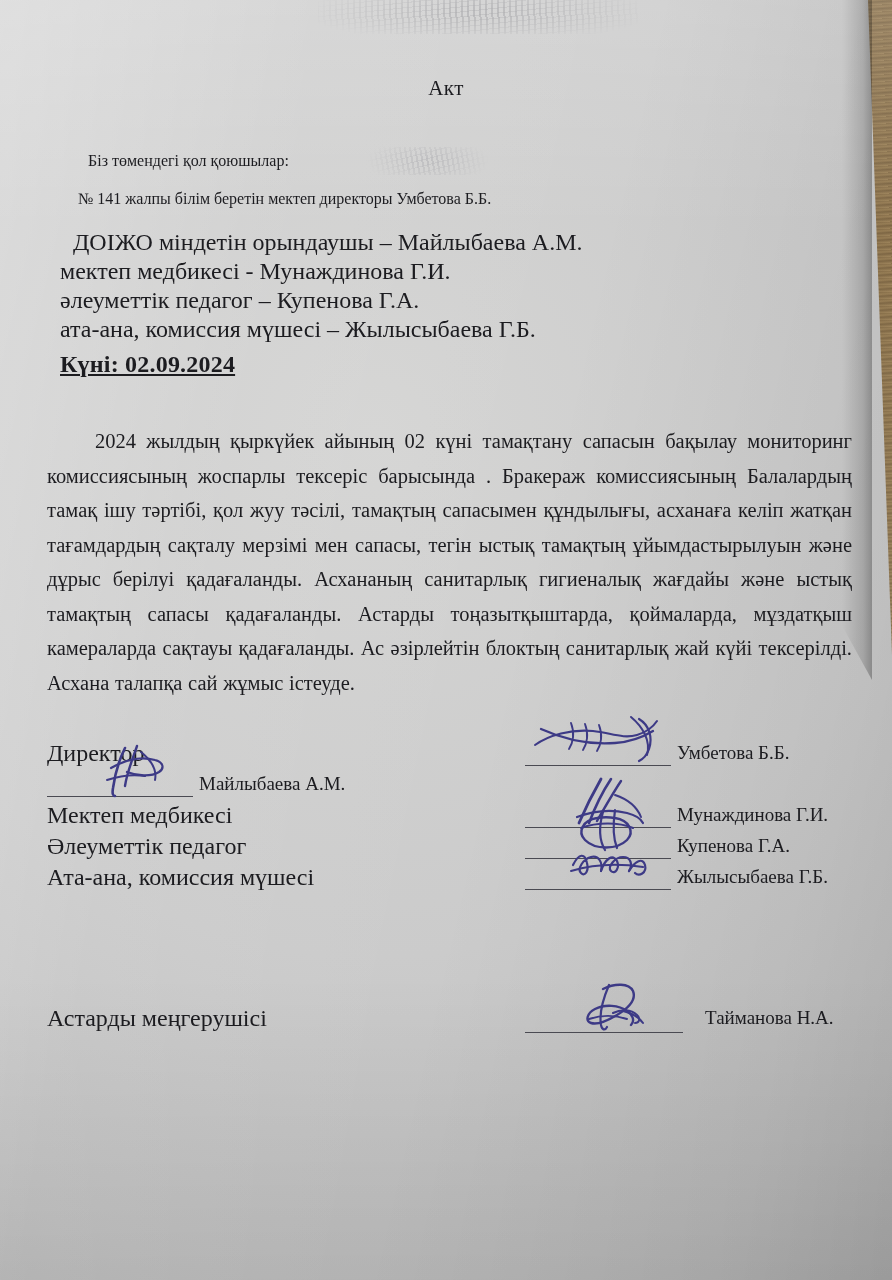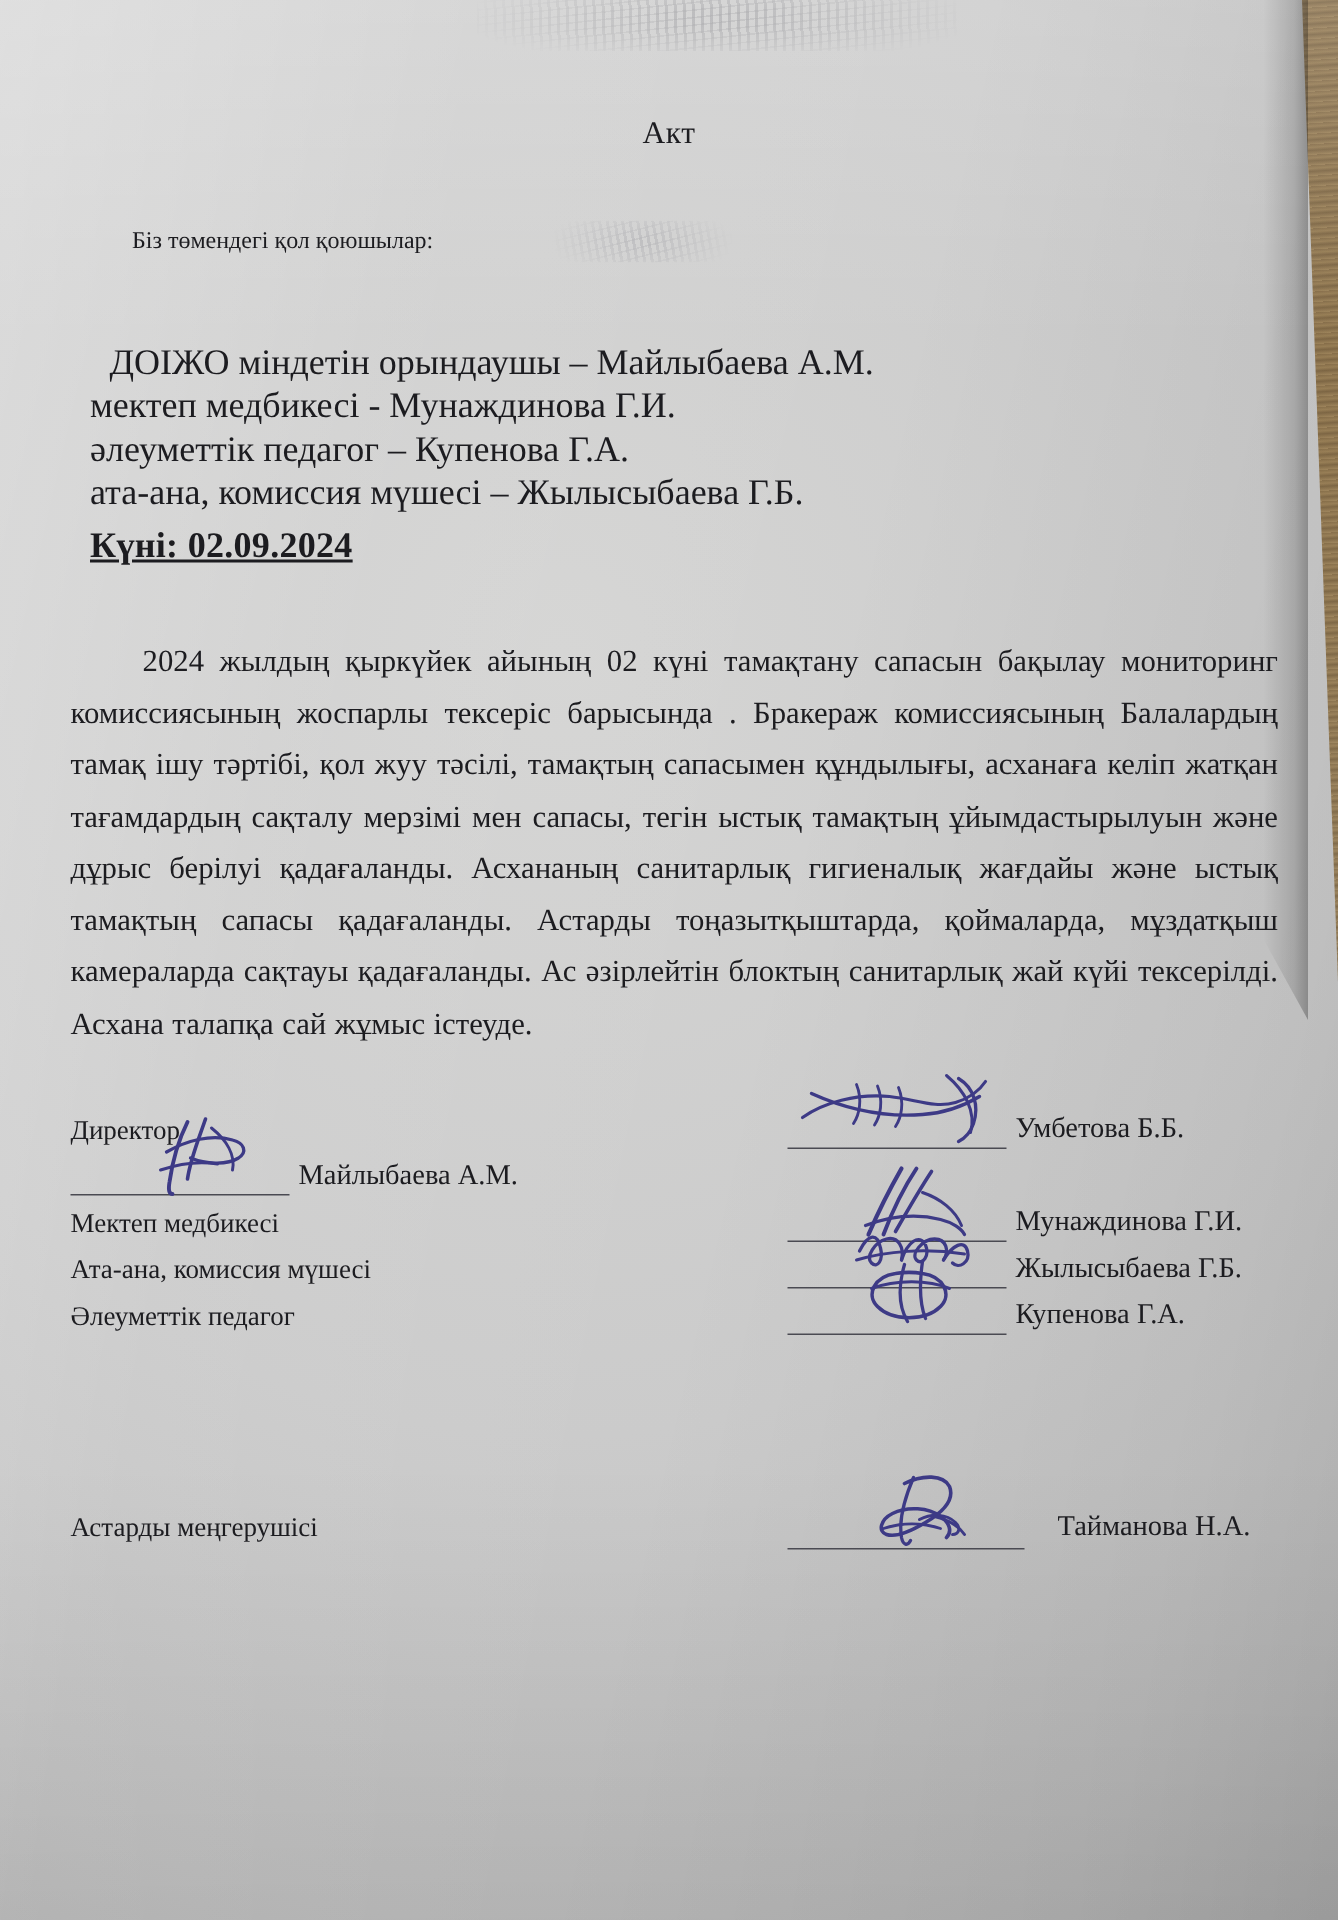--- a/index.html
+++ b/index.html
@@ -144,21 +144,21 @@
     width: 820px;
   }
   .sig-row {
     position: relative;
     height: 31px;
     display: flex;
     align-items: flex-start;
   }
   .sig-role {
     width: 478px;
-    font-size: 18px;
+    font-size: 24px;
     white-space: nowrap;
     line-height: 26px;
   }
   .sig-slot {
     position: relative;
     width: 146px;
     height: 26px;
   }
   .sig-rule {
     position: absolute;
@@ -201,20 +201,21 @@
   <div class="paper-sheen"></div>
   <div class="edge-shadow"></div>
   <div class="smudge-top"></div>
   <div class="smudge-stamp"></div>
 
   <div class="content">
 
     <div class="doc-title">Акт</div>
 
     <div class="intro-line l-preamble">Біз төмендегі қол қоюшылар:</div>
+    <div class="intro-line l-school">№ 141 жалпы білім беретін  мектеп директоры  Умбетова Б.Б.</div>
 
     <div class="member-list">
       <div class="row">ДОІЖО  міндетін орындаушы  – Майлыбаева А.М.</div>
       <div class="row">мектеп медбикесі - Мунаждинова Г.И.</div>
       <div class="row">әлеуметтік педагог – Купенова Г.А.</div>
       <div class="row">ата-ана, комиссия мүшесі – Жылысыбаева Г.Б.</div>
     </div>
 
     <div class="date-line">Күні: 02.09.2024</div>
 
@@ -268,49 +269,49 @@
               <path class="ink" stroke-width="2.4" d="M78,44 C86,30 94,16 102,4"></path>
               <path class="ink" stroke-width="2.2" d="M58,40 C74,34 92,32 108,36 C116,38 122,42 124,46"></path>
               <path class="ink" stroke-width="2.0" d="M96,18 C108,22 118,30 122,40"></path>
             </svg>
           </div>
         </div>
         <div class="sig-name">Мунаждинова Г.И.</div>
       </div>
 
       <div class="sig-row">
+        <div class="sig-role">Әлеуметтік педагог</div>
+        <div class="sig-slot">
+          <div class="sig-rule"></div>
+          <div class="sig-ink">
+            <svg width="170" height="52" viewBox="0 0 170 52">
+              <path class="ink" stroke-width="2.4" d="M78,10 C64,12 58,24 66,32 C76,42 98,42 108,32 C116,24 110,12 96,10 C90,9 84,9 78,10 Z"></path>
+              <path class="ink" stroke-width="2.2" d="M84,4 C80,18 80,32 86,42"></path>
+              <path class="ink" stroke-width="2.2" d="M96,2 C94,16 94,30 98,40"></path>
+              <path class="ink" stroke-width="2.0" d="M62,20 C78,14 100,14 114,20"></path>
+            </svg>
+          </div>
+        </div>
+        <div class="sig-name">Купенова Г.А.</div>
+      </div>
+
+      <div class="sig-row">
         <div class="sig-role">Ата-ана, комиссия мүшесі</div>
         <div class="sig-slot">
           <div class="sig-rule"></div>
           <div class="sig-ink">
             <svg width="170" height="52" viewBox="0 0 170 52">
               <path class="ink" stroke-width="2.2" d="M54,26 C60,14 66,14 68,24 C70,32 66,38 62,34 C58,30 64,20 72,18 C80,16 84,24 82,32"></path>
               <path class="ink" stroke-width="2.2" d="M82,32 C86,20 94,14 98,22 C101,29 96,36 92,32 C88,28 96,18 104,18 C112,18 114,26 110,32"></path>
               <path class="ink" stroke-width="2.2" d="M110,32 C116,22 124,18 126,26 C128,34 120,38 116,34"></path>
               <path class="ink" stroke-width="2.0" d="M52,32 C72,26 98,24 124,28"></path>
             </svg>
           </div>
         </div>
         <div class="sig-name">Жылысыбаева Г.Б.</div>
-      </div>
-
-      <div class="sig-row">
-        <div class="sig-role">Әлеуметтік педагог</div>
-        <div class="sig-slot">
-          <div class="sig-rule"></div>
-          <div class="sig-ink">
-            <svg width="170" height="52" viewBox="0 0 170 52">
-              <path class="ink" stroke-width="2.4" d="M78,10 C64,12 58,24 66,32 C76,42 98,42 108,32 C116,24 110,12 96,10 C90,9 84,9 78,10 Z"></path>
-              <path class="ink" stroke-width="2.2" d="M84,4 C80,18 80,32 86,42"></path>
-              <path class="ink" stroke-width="2.2" d="M96,2 C94,16 94,30 98,40"></path>
-              <path class="ink" stroke-width="2.0" d="M62,20 C78,14 100,14 114,20"></path>
-            </svg>
-          </div>
-        </div>
-        <div class="sig-name">Купенова Г.А.</div>
       </div>
 
     </div>
 
     <div class="sig-block-bottom">
       <div class="sig-row">
         <div class="sig-role">Астарды меңгерушісі</div>
         <div class="sig-slot">
           <div class="sig-rule"></div>
           <div class="sig-ink" style="left:18px; bottom:-2px;">

